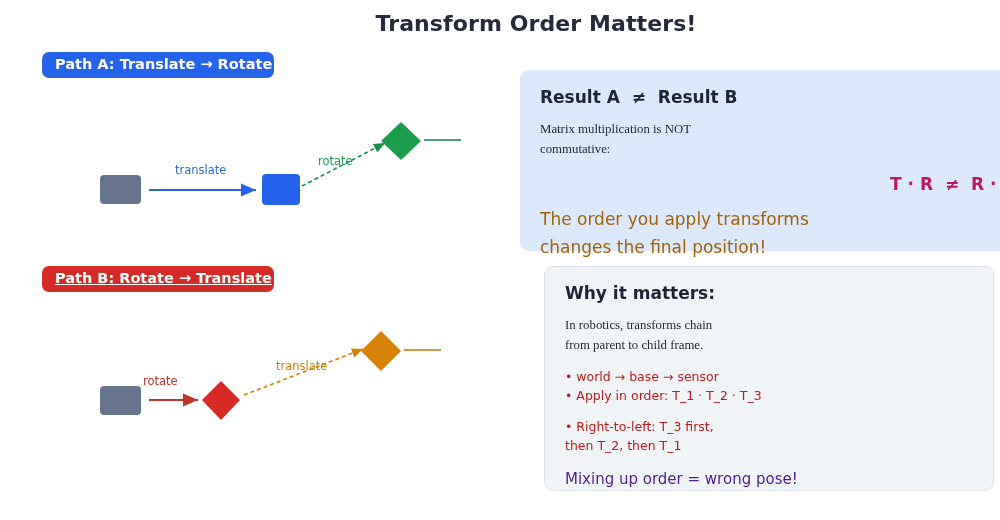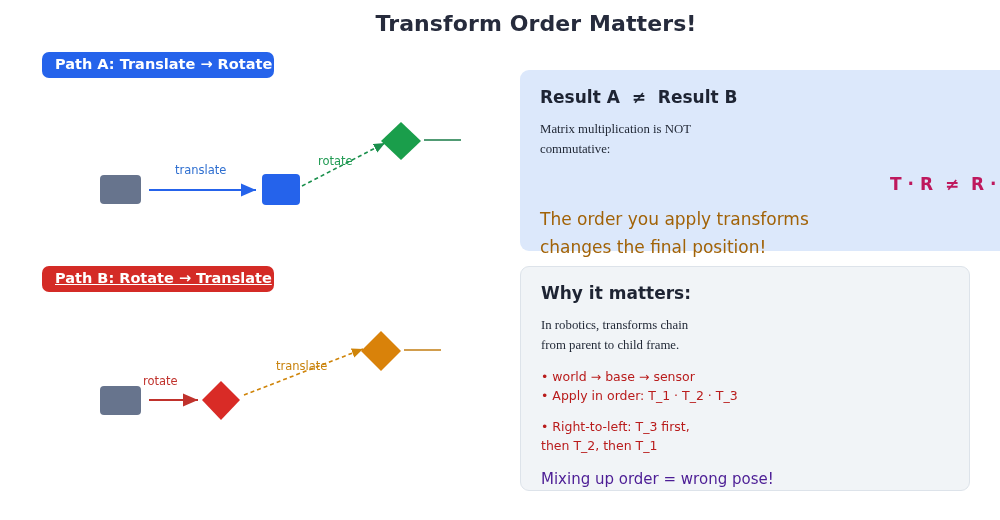--- a/index.html
+++ b/index.html
@@ -88,21 +88,21 @@
   }
   .panel-result {
     left: 520px;
     top: 70px;
     width: 514px;
     height: 181px;
     background: #dce8fb;
     padding: 17px 20px 16px 20px;
   }
   .panel-why {
-    left: 520px;
+    left: 544px;
     top: 266px;
     width: 450px;
     height: 225px;
     background: #f1f4f7;
     border: 1px solid #dde3ea;
     padding: 16px 20px 0 20px;
   }
 
   .panel-heading {
     font-size: 17px;

